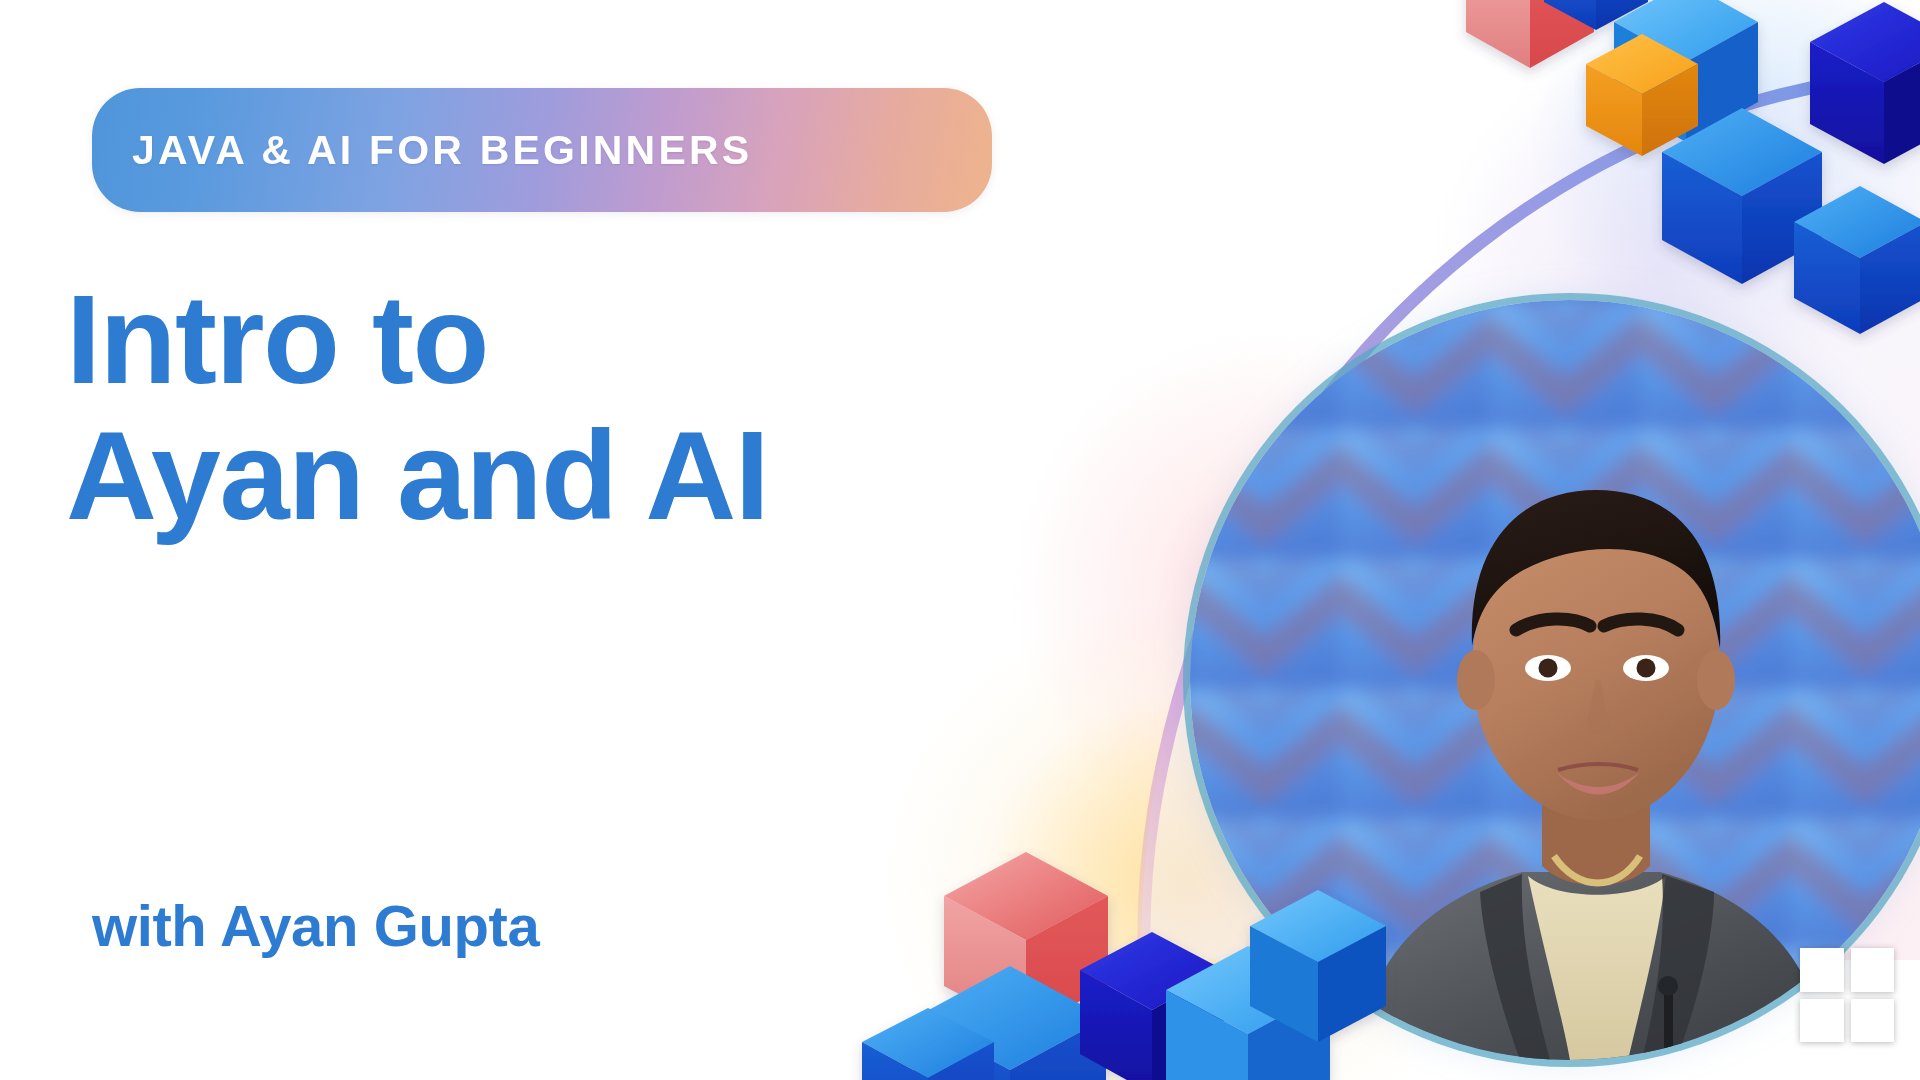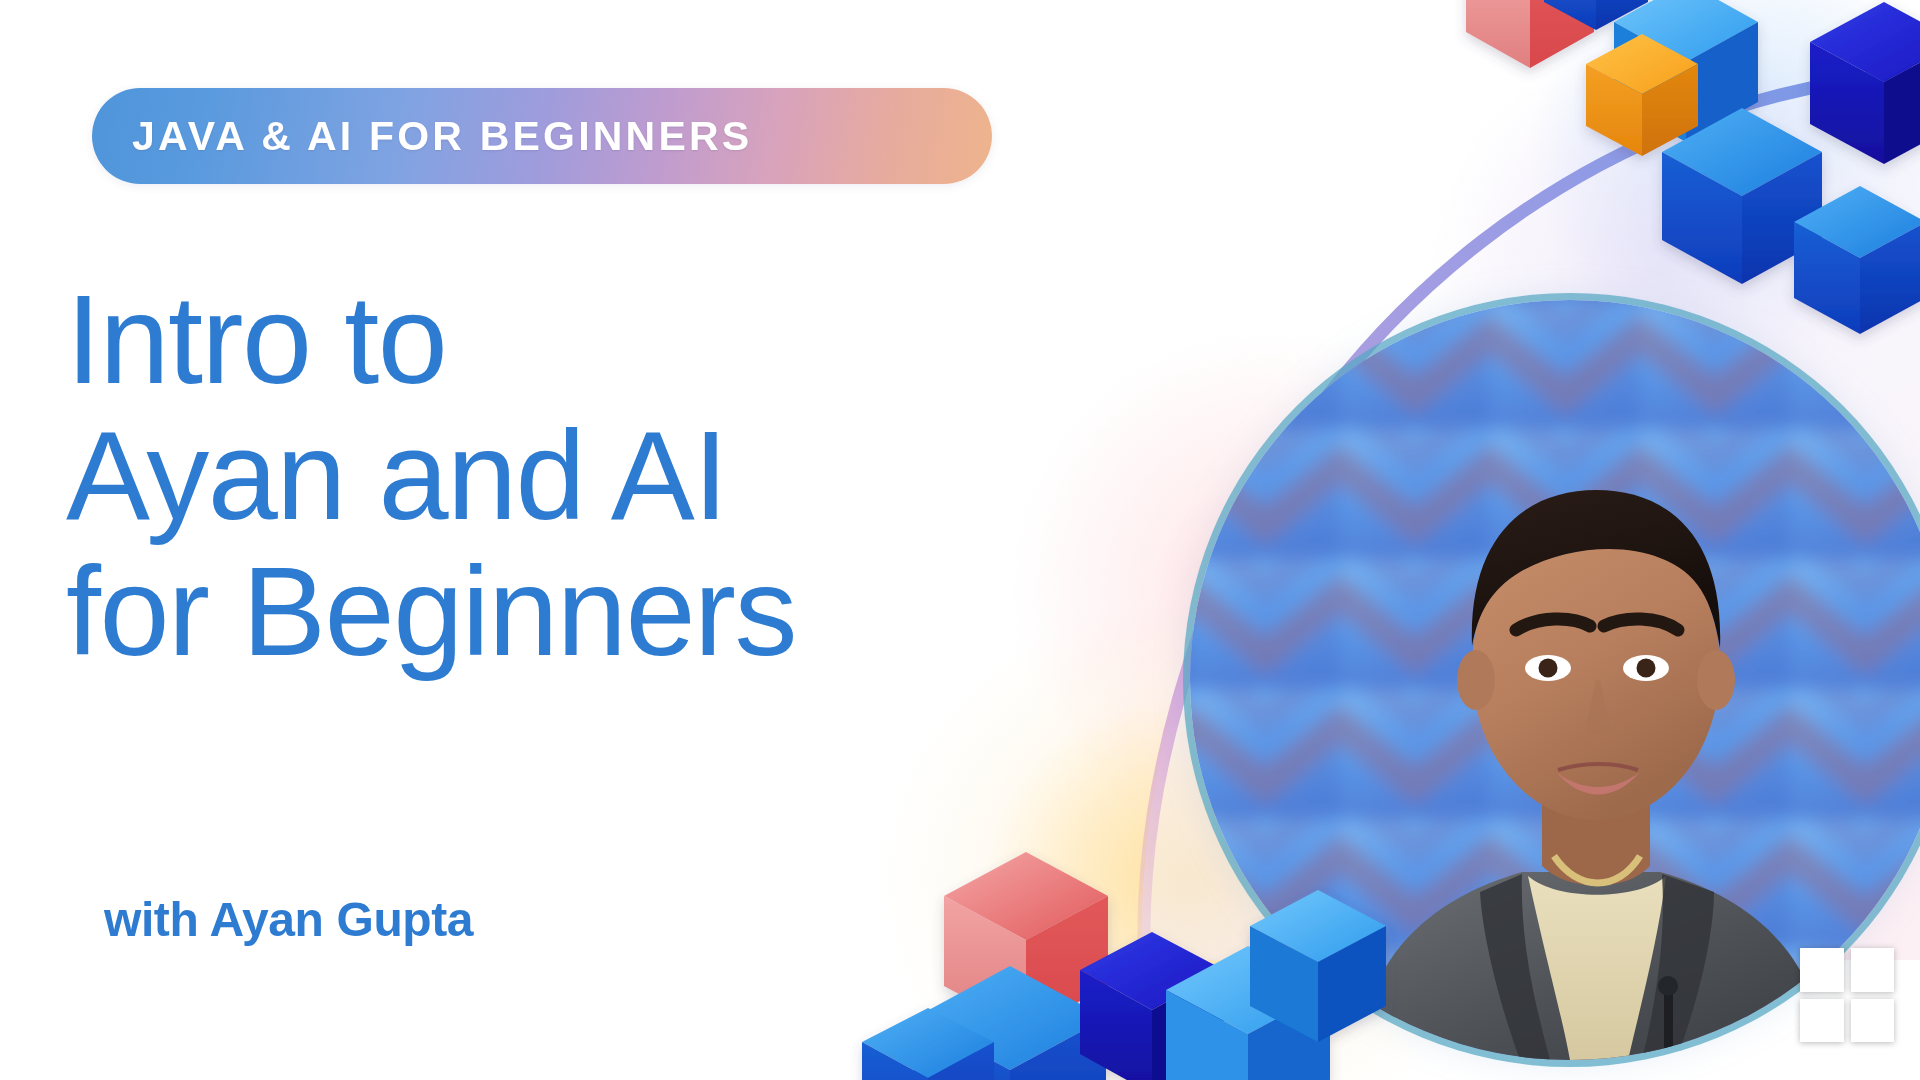--- a/index.html
+++ b/index.html
@@ -43,21 +43,21 @@
         rgba(255,255,255,0) 100%);
   }
 
   
   .arc-wrap { position:absolute; left:1080px; top:60px; width:840px; height:900px; }
 
   
   .badge {
     position:absolute;
     left:92px; top:88px;
-    width:900px; height:96px;
+    width:900px; height:124px;
     border-radius:48px;
     background:linear-gradient(100deg,
         #4f95da 0%,
         #5a9ade 13%,
         #7fa3e2 34%,
         #9f9cdc 50%,
         #bf9ccf 63%,
         #d9a3bb 76%,
         #e7ab9e 88%,
         #eeb48c 100%);
@@ -74,35 +74,34 @@
     text-shadow:0 1px 2px rgba(80,80,120,0.18);
   }
 
   
   .headline {
     position:absolute;
     left:66px; top:272px;
     width:1020px;
     color:#2e7cd1;
     font-size:126px;
-    font-weight:normal;
+    font-weight:bold;
     line-height:1.08;
     letter-spacing:-1.5px;
   }
   .headline .ln { display:block; white-space:nowrap; }
 
   .byline {
     position:absolute;
     left:92px; top:892px;
     color:#2e7cd1;
-    font-size:48px;
+    font-size:58px;
     font-weight:bold;
     letter-spacing:-0.4px;
     white-space:nowrap;
-    margin-left:12px;
   }
 
   
   .portrait {
     position:absolute;
     left:1190px; top:300px;
     width:760px; height:760px;
     border-radius:50%;
     overflow:hidden;
     box-shadow:0 0 0 7px rgba(86,168,196,0.72),
@@ -374,21 +373,20 @@
     </g>
   </svg>
 
   <div class="badge">
     <span class="badge-text">JAVA &amp; AI FOR BEGINNERS</span>
   </div>
 
   <h1 class="headline">
     <span class="ln">Intro to</span>
     <span class="ln">Ayan and AI</span>
-    <span class="ln">for Beginners</span>
   </h1>
 
   <div class="byline">with Ayan Gupta</div>
 
   <div class="ms-logo">
     <span></span>
     <span></span>
     <span></span>
     <span></span>
   </div>

